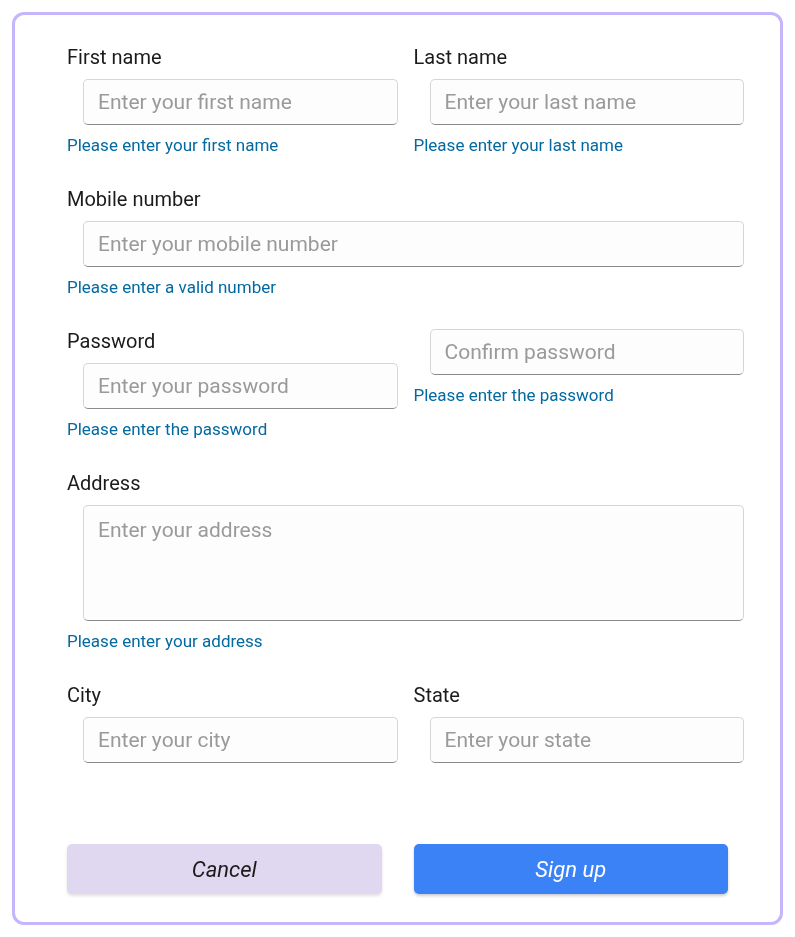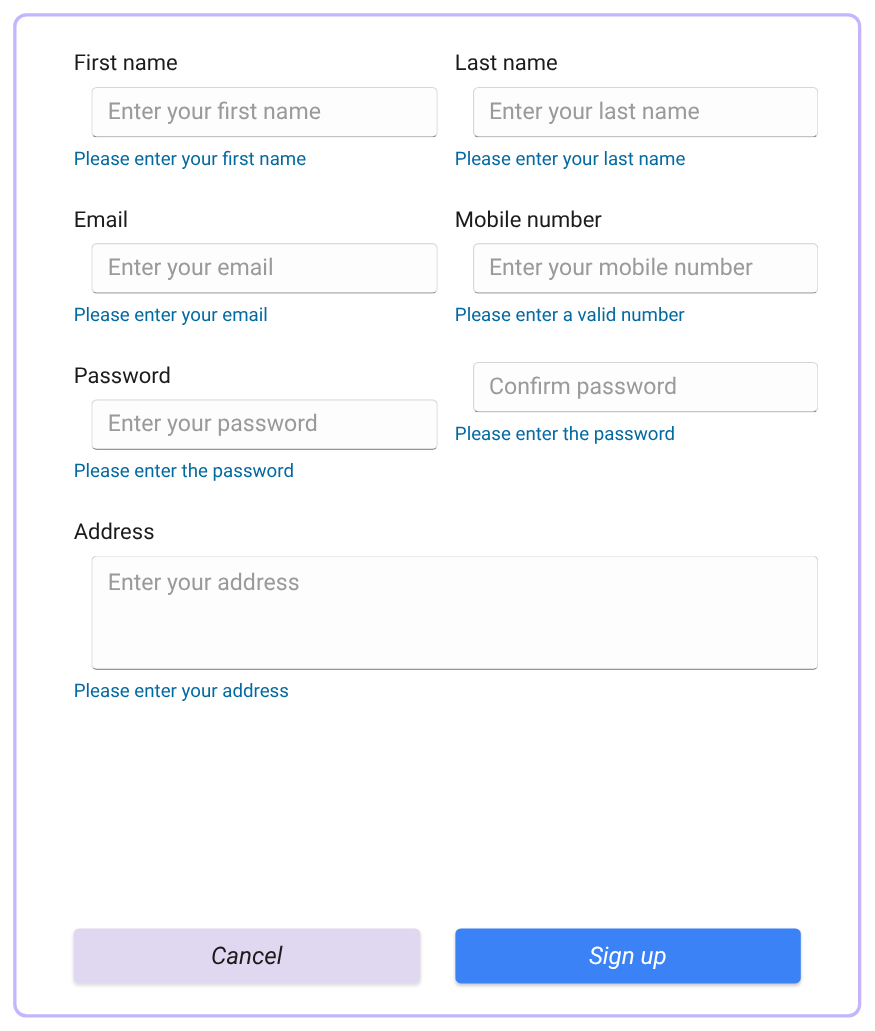--- a/index.html
+++ b/index.html
@@ -58,21 +58,21 @@
     border-radius: 5px;
     padding: 10px 14px;
     outline: none;
     margin-left: 16px;
   }
   .input::placeholder, .textarea::placeholder {
     color: #9a9a9a;
   }
   .textarea {
     resize: none;
-    height: 104px;
+    height: 116px;
     padding-top: 12px;
   }
   .error {
     font-size: 17px;
     color: #0369a1;
     margin-top: 10px;
   }
   .footer {
     display: flex;
     gap: 32px;
@@ -114,25 +114,20 @@
       </div>
       <div class="field">
         <label class="label">Last name</label>
         <input class="input" type="text" placeholder="Enter your last name" style="">
         <div class="error">Please enter your last name</div>
       </div>
     </div>
 
     <div class="row">
       <div class="field">
-        <label class="label">Email</label>
-        <input class="input" type="text" placeholder="Enter your email" style="">
-        <div class="error">Please enter your email</div>
-      </div>
-      <div class="field">
         <label class="label">Mobile number</label>
         <input class="input" type="text" placeholder="Enter your mobile number" style="">
         <div class="error">Please enter a valid number</div>
       </div>
     </div>
 
     <div class="row">
       <div class="field">
         <label class="label">Password</label>
         <input class="input" type="password" placeholder="Enter your password" style="">
@@ -145,20 +140,30 @@
     </div>
 
     <div class="row">
       <div class="field full">
         <label class="label">Address</label>
         <textarea class="textarea" placeholder="Enter your address" style=""></textarea>
         <div class="error">Please enter your address</div>
       </div>
     </div>
 
+    <div class="row" style="margin-bottom:0;">
+      <div class="field">
+        <label class="label">City</label>
+        <input class="input" type="text" placeholder="Enter your city" style="">
+      </div>
+      <div class="field">
+        <label class="label">State</label>
+        <input class="input" type="text" placeholder="Enter your state" style="">
+      </div>
+    </div>
 
   </div>
 
   <div class="footer">
     <button class="btn btn-secondary">Cancel</button>
     <button class="btn btn-primary">Sign up</button>
   </div>
 </div>
 
 </body></html>

